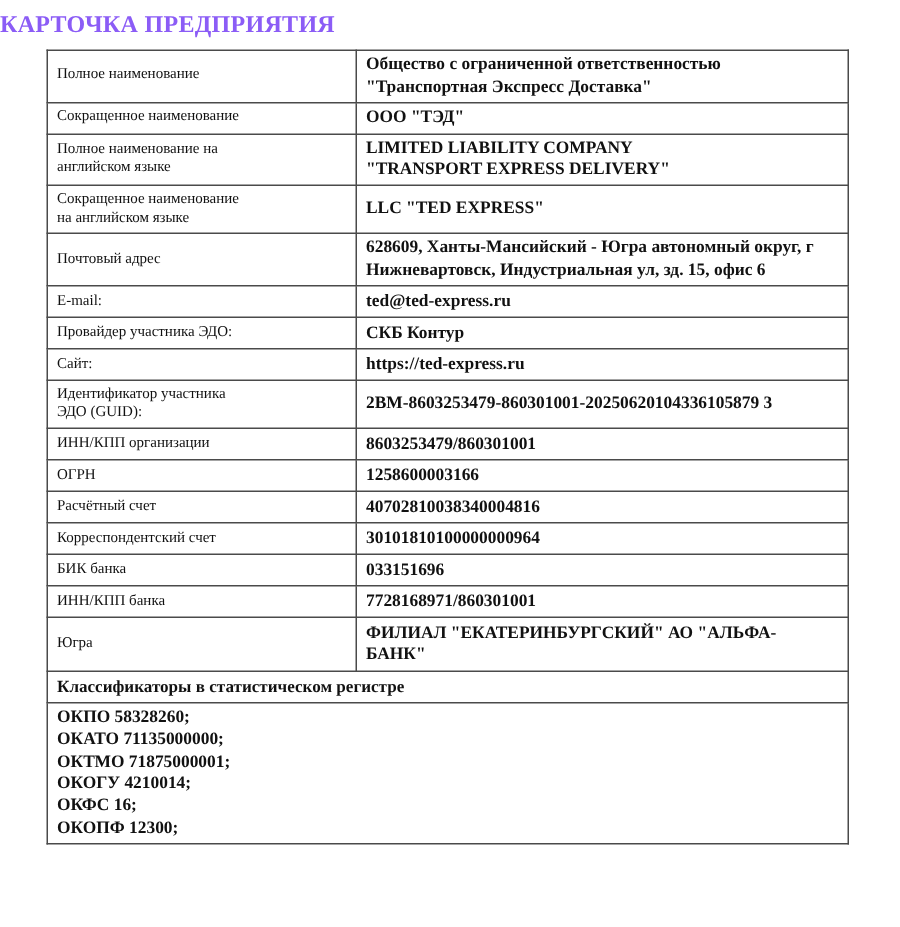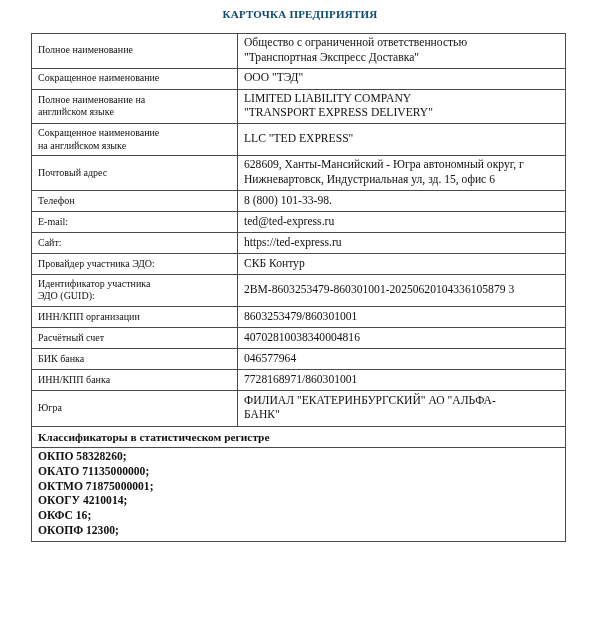--- a/index.html
+++ b/index.html
@@ -16,29 +16,28 @@
     color: #111111;
     -webkit-font-smoothing: antialiased;
   }
   .page {
     position: relative;
     width: 600px;
     height: 618px;
     box-sizing: border-box;
   }
   .doc-title {
-    text-align: center;
     font-family: "Liberation Serif", "DejaVu Serif", serif;
     font-weight: bold;
-    font-size: 11px;
+    font-size: 16px;
     letter-spacing: 0.2px;
     margin: 0;
     padding-top: 8px;
     padding-bottom: 0;
-    color: #0c4a6e;
+    color: #8b5cf6;
   }
   table.card {
     position: absolute;
     left: 31px;
     top: 33px;
     width: 535px;
     border-collapse: collapse;
     table-layout: fixed;
     font-size: 11.4px;
     line-height: 1.28;
@@ -49,21 +48,21 @@
     vertical-align: middle;
     word-wrap: break-word;
     overflow-wrap: break-word;
   }
   td.label {
     width: 194px;
     font-weight: normal;
     font-size: 10px;
   }
   td.value {
-    font-weight: normal;
+    font-weight: bold;
     font-size: 11.6px;
     margin-left: 44px;
   }
   td.value .ln {
     display: block;
     white-space: nowrap;
   }
   td.label .ln {
     display: block;
   }
@@ -143,53 +142,45 @@
       <tr>
         <td class="label tall2">
           <span class="ln">Почтовый адрес</span>
         </td>
         <td class="value tall2">
           <span class="ln">628609, Ханты-Мансийский - Югра автономный округ, г</span>
           <span class="ln">Нижневартовск, Индустриальная ул, зд. 15, офис 6</span>
         </td>
       </tr>
 
-      <tr>
-        <td class="label single">
-          <span class="ln">Телефон</span>
-        </td>
-        <td class="value single">
-          <span class="ln">8 (800) 101-33-98.</span>
-        </td>
-      </tr>
 
       <tr>
         <td class="label single">
           <span class="ln">E-mail:</span>
         </td>
         <td class="value single">
           <span class="ln">ted@ted-express.ru</span>
         </td>
       </tr>
 
       <tr>
         <td class="label single">
+          <span class="ln">Провайдер участника ЭДО:</span>
+        </td>
+        <td class="value single">
+          <span class="ln">СКБ Контур</span>
+        </td>
+      </tr>
+
+      <tr>
+        <td class="label single">
           <span class="ln">Сайт:</span>
         </td>
         <td class="value single">
           <span class="ln">https://ted-express.ru</span>
-        </td>
-      </tr>
-
-      <tr>
-        <td class="label single">
-          <span class="ln">Провайдер участника ЭДО:</span>
-        </td>
-        <td class="value single">
-          <span class="ln">СКБ Контур</span>
         </td>
       </tr>
 
       <tr>
         <td class="label tall2">
           <span class="ln">Идентификатор участника</span>
           <span class="ln">ЭДО (GUID):</span>
         </td>
         <td class="value tall2">
           <span class="ln">2BM-8603253479-860301001-20250620104336105879 3</span>
@@ -198,37 +189,53 @@
 
       <tr>
         <td class="label single">
           <span class="ln">ИНН/КПП организации</span>
         </td>
         <td class="value single">
           <span class="ln">8603253479/860301001</span>
         </td>
       </tr>
 
+      <tr>
+        <td class="label single">
+          <span class="ln">ОГРН</span>
+        </td>
+        <td class="value single">
+          <span class="ln">1258600003166</span>
+        </td>
+      </tr>
 
       <tr>
         <td class="label single">
           <span class="ln">Расчётный счет</span>
         </td>
         <td class="value single">
           <span class="ln">40702810038340004816</span>
         </td>
       </tr>
 
+      <tr>
+        <td class="label single">
+          <span class="ln">Корреспондентский счет</span>
+        </td>
+        <td class="value single">
+          <span class="ln">30101810100000000964</span>
+        </td>
+      </tr>
 
       <tr>
         <td class="label single">
           <span class="ln">БИК банка</span>
         </td>
         <td class="value single">
-          <span class="ln">046577964</span>
+          <span class="ln">033151696</span>
         </td>
       </tr>
 
       <tr>
         <td class="label single">
           <span class="ln">ИНН/КПП банка</span>
         </td>
         <td class="value single">
           <span class="ln">7728168971/860301001</span>
         </td>

